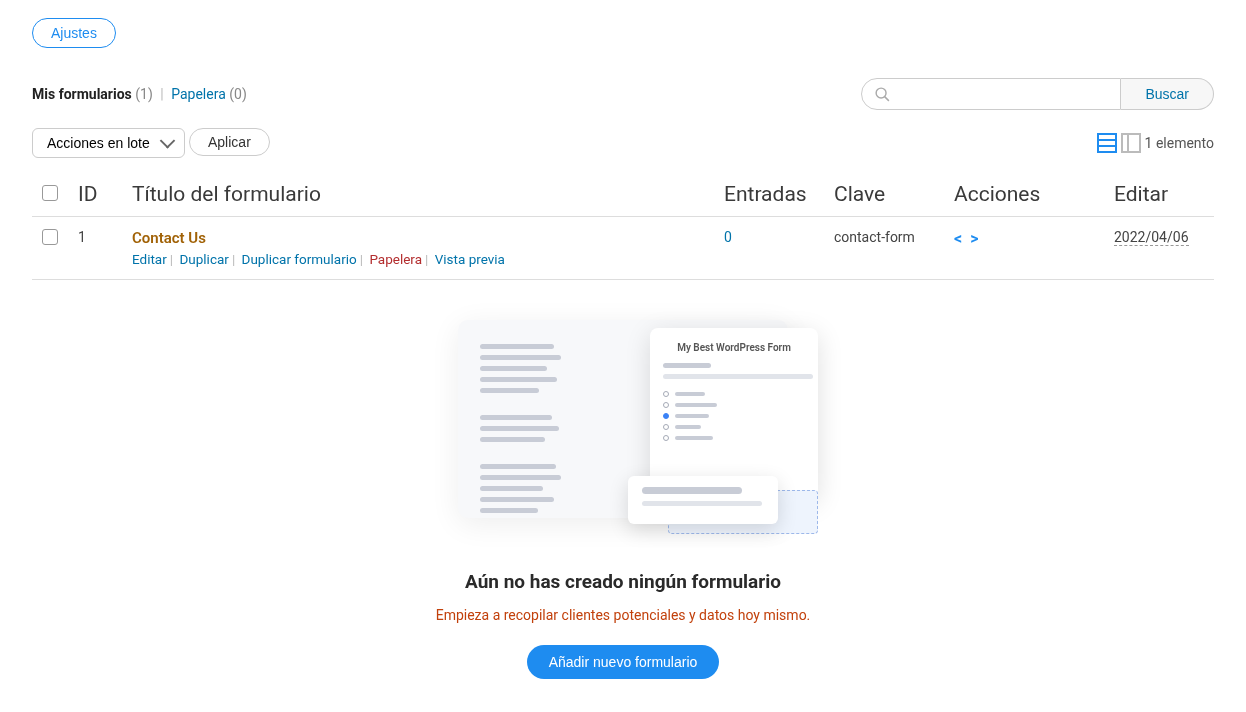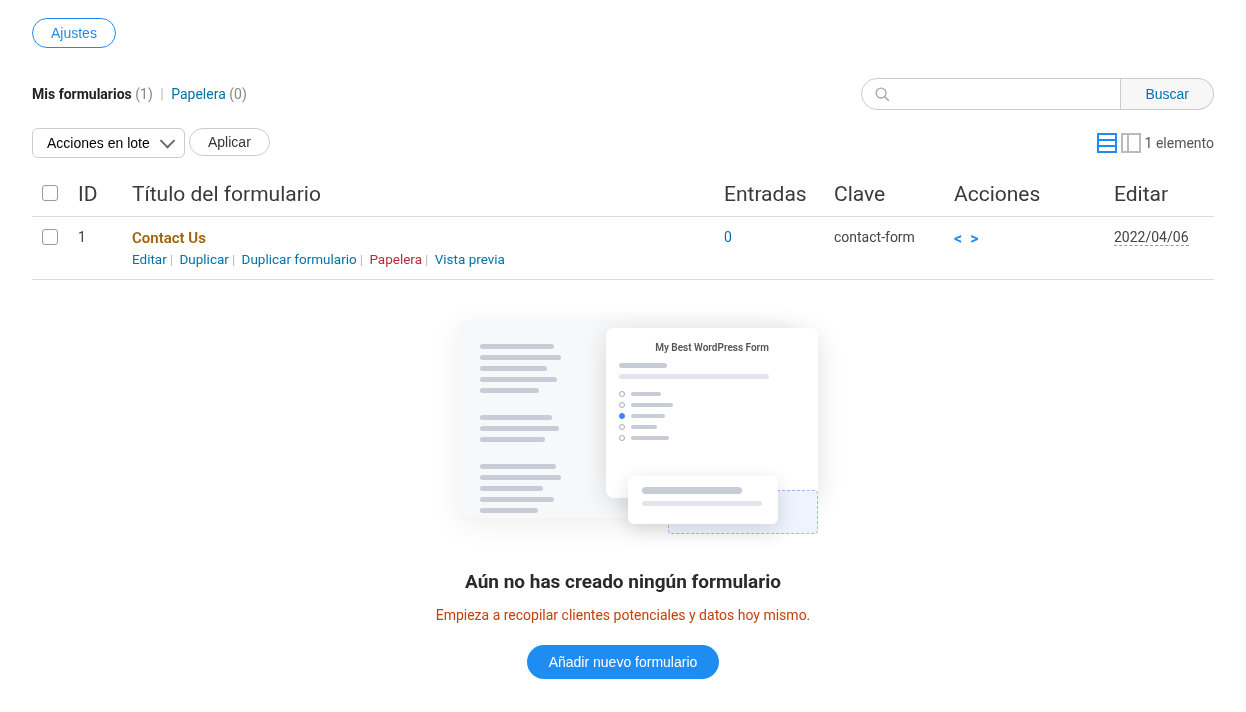--- a/index.html
+++ b/index.html
@@ -46,21 +46,21 @@
     .row-actions a.trash { color:#b32d2e; }
     .entries-link { color:#0073aa; text-decoration:none; }
     .code-icon { color:#1e8cf0; font-size:16px; font-weight:700; letter-spacing:2px; cursor:pointer; }
     .date-field { border-bottom:1px dashed #999; font-size:14px; }
     .empty-state { text-align:center; padding:40px 0 50px; }
     .empty-illustration { position:relative; width:330px; height:220px; margin:0 auto 30px; }
     .illus-card-bg { position:absolute; left:0; top:0; width:330px; height:198px; background:#f7f8fa; border-radius:10px; box-shadow:0 6px 30px rgba(0,0,0,0.07); }
     .illus-lines { position:absolute; left:22px; top:24px; width:90px; }
     .illus-lines .line { height:5px; background:#c8ccd6; border-radius:3px; margin-bottom:6px; }
     .illus-lines .gap { height:16px; }
-    .illus-form-card { position:absolute; right:-30px; top:8px; width:212px; height:170px; background:#fff; border-radius:8px; box-shadow:0 6px 26px rgba(0,0,0,0.13); padding:14px 13px; }
+    .illus-form-card { position:absolute; right:-30px; top:8px; width:168px; height:170px; background:#fff; border-radius:8px; box-shadow:0 6px 26px rgba(0,0,0,0.13); padding:14px 13px; }
     .illus-form-title { font-size:10px; color:#555; font-weight:600; text-align:center; margin-bottom:10px; }
     .illus-label-line { height:5px; width:48px; background:#c8ccd6; border-radius:3px; margin-bottom:6px; }
     .illus-input-line { height:5px; width:150px; background:#e1e4ea; border-radius:3px; margin-bottom:12px; }
     .illus-radio-row { display:flex; align-items:center; margin-bottom:5px; gap:6px; }
     .illus-radio { width:6px; height:6px; border:1.5px solid #a5aab6; border-radius:50%; }
     .illus-radio.active { border-color:#3b82f6; background:#3b82f6; }
     .illus-radio-line { height:4px; width:40px; background:#c8ccd6; border-radius:3px; }
     .illus-dropzone { position:absolute; right:-30px; bottom:6px; width:150px; height:44px; border:1.5px dashed #9db8ea; border-radius:4px; background:#eef4fd; }
     .illus-popover { position:absolute; right:10px; bottom:16px; width:150px; height:48px; background:#fff; border-radius:6px; box-shadow:0 6px 20px rgba(0,0,0,0.14); padding:11px 14px; }
     .illus-popover .pbar { height:7px; background:#c8ccd6; border-radius:4px; margin-bottom:7px; width:100px; }

